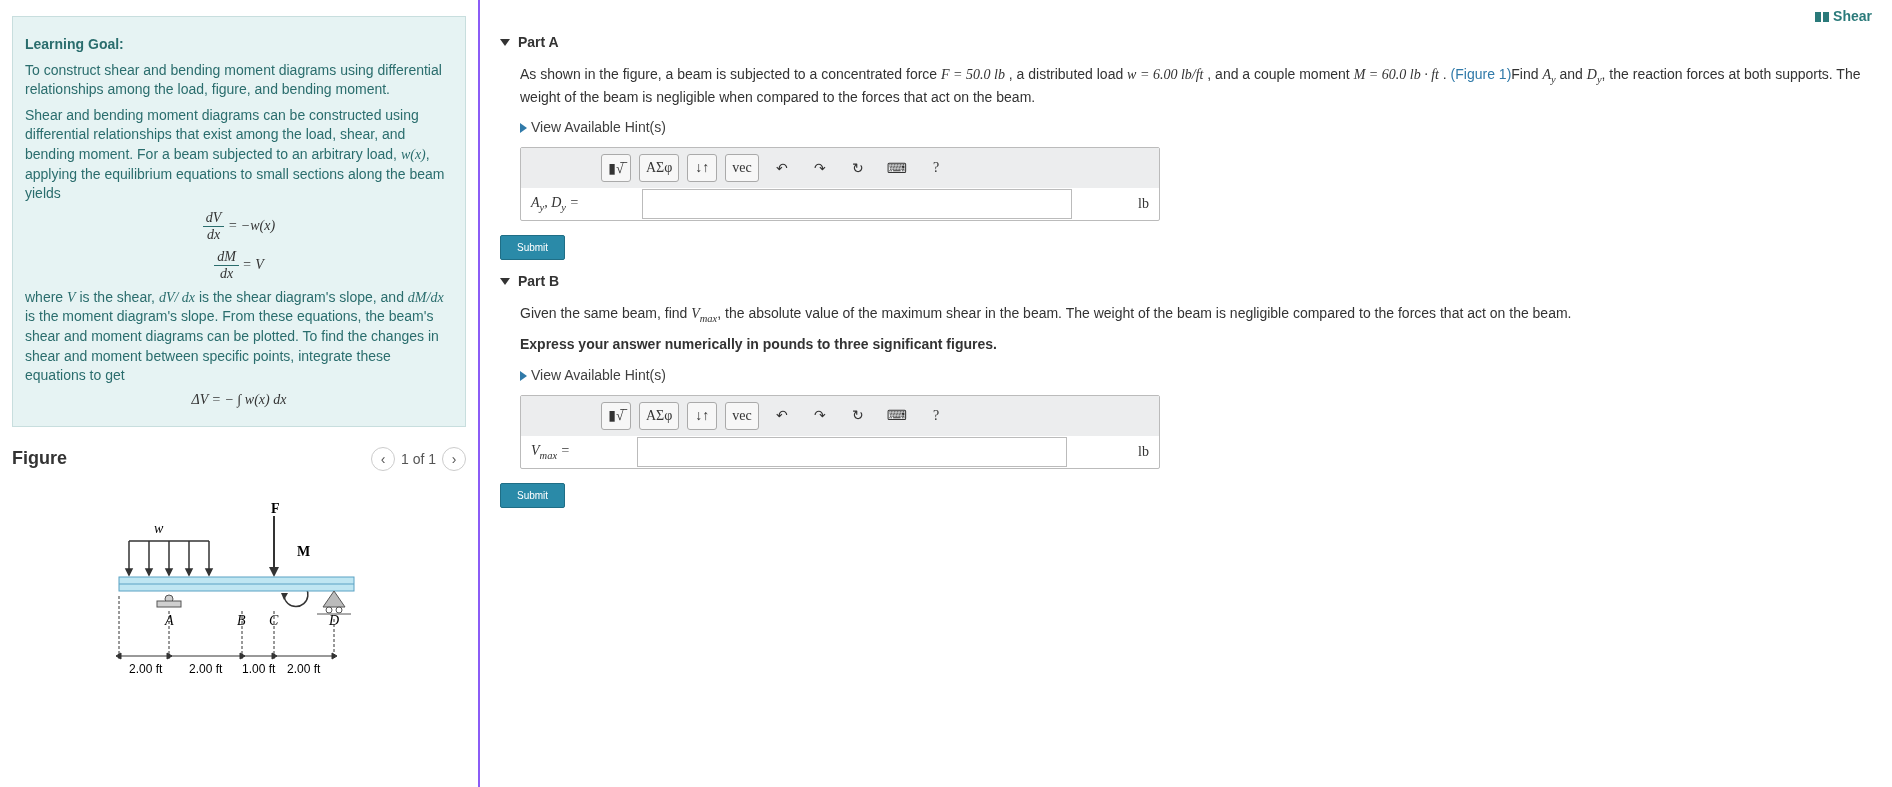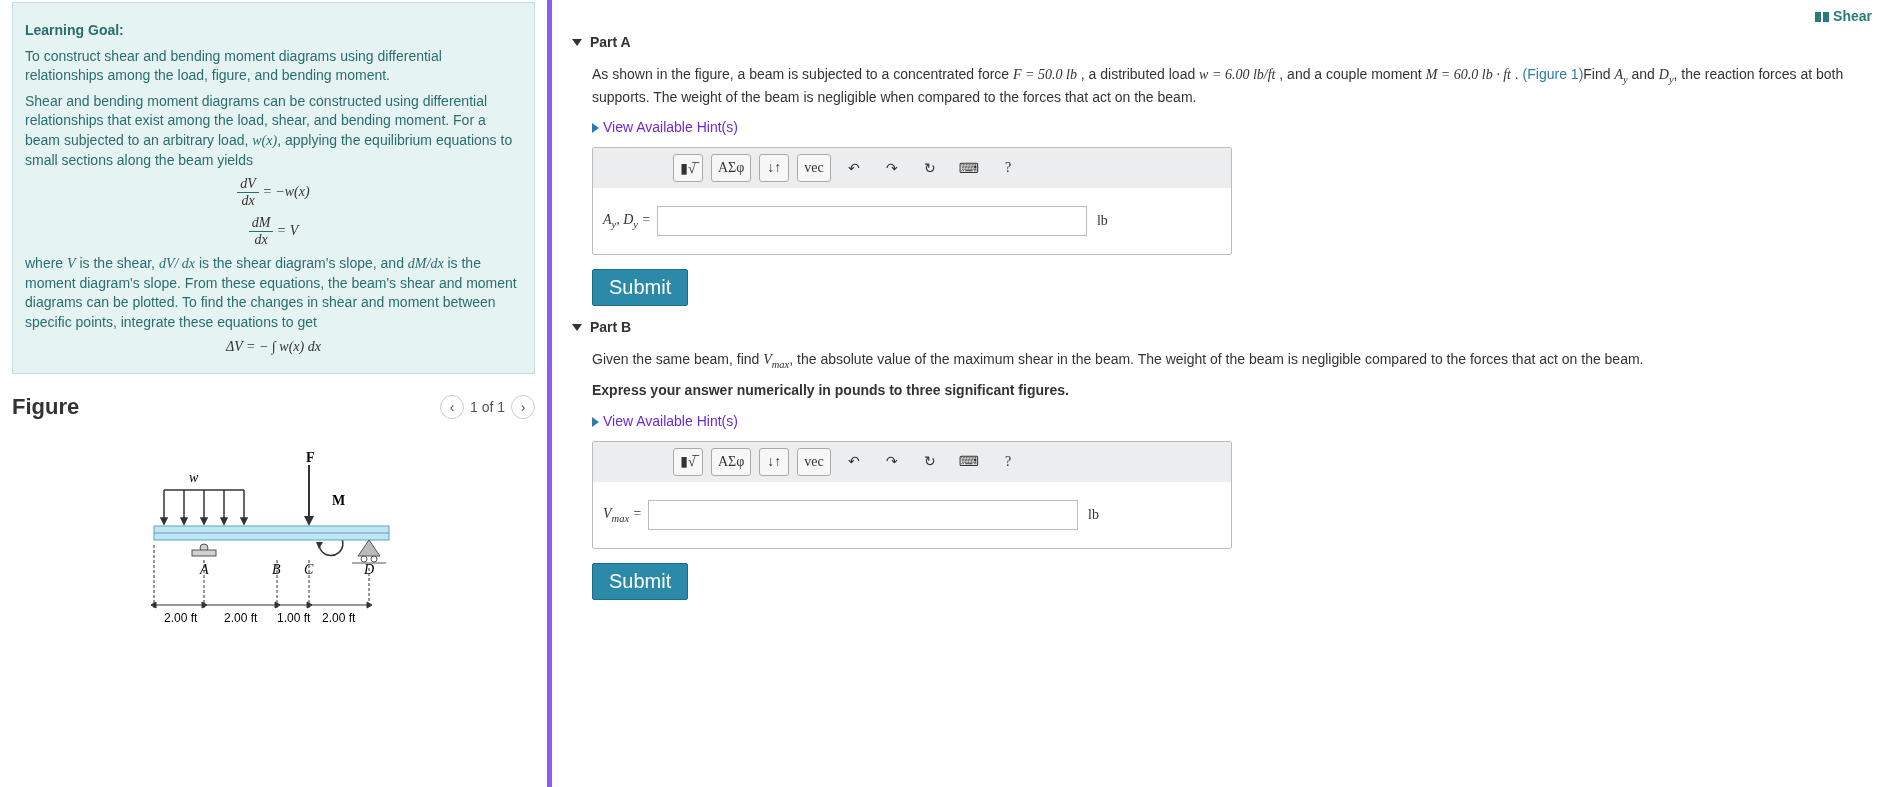--- a/index.html
+++ b/index.html
@@ -9,24 +9,24 @@
     font-size: 14px;
     color: #333;
     background: #fff;
   }
   .container {
     display: flex;
     width: 1892px;
     height: 787px;
   }
   .left-col {
-    width: 552px;
-    padding: 2px 12px;
+    width: 480px;
+    padding: 16px 12px;
     overflow-y: auto;
-    border-right: 5px solid #8b5cf6;
+    border-right: 2px solid #8b5cf6;
     position: relative;
   }
   .learning-box {
     background: #e6f3f3;
     border: 1px solid #c8dede;
     padding: 12px;
     margin-bottom: 20px;
   }
   .learning-box strong {
     font-weight: bold;
@@ -43,21 +43,21 @@
     margin: 6px 0;
   }
   .frac {
     display: inline-block;
     vertical-align: middle;
     text-align: center;
   }
   .frac .num { display:block; border-bottom:1px solid #2a6d6d; padding:0 3px;}
   .frac .den { display:block; padding:0 3px;}
   .figure-row { display:flex; align-items:center; justify-content:space-between; margin-bottom:10px;}
-  .figure-title { font-weight: bold; color:#333; font-size:22px;}
+  .figure-title { font-weight: bold; color:#333; font-size:18px;}
   .pager { display:flex; align-items:center; gap:6px; color:#555;}
   .pager-btn {
     width:24px; height:24px; border:1px solid #ccc; border-radius:50%;
     display:flex;align-items:center;justify-content:center;
     background:#fff; cursor:pointer;
   }
   .figure-img {
     margin: 30px auto 0 auto;
     width: 280px;
     position: relative;
@@ -82,21 +82,21 @@
     font-weight: bold;
     margin: 10px 0 14px 0;
   }
   .caret-down {
     width:0;height:0;border-left:5px solid transparent;border-right:5px solid transparent;border-top:7px solid #333;
   }
   .body-text { margin: 8px 0 8px 20px; line-height:1.45;}
   .mathvar { font-family:"Times New Roman",serif; font-style:italic;}
   .fig-link { color:#307aa9;}
   .bold { font-weight:bold;}
-  .hints-link { color:#6d28d9; margin:12px 0 12px 20px; cursor:pointer;}
+  .hints-link { color:#404040; margin:12px 0 12px 20px; cursor:pointer;}
   .hints-link .caret-right {
     display:inline-block;width:0;height:0;
     border-top:5px solid transparent;border-bottom:5px solid transparent;border-left:7px solid #307aa9;
     margin-right:4px;vertical-align:-1px;
   }
   .answer-box {
     border:1px solid #bbb; border-radius:2px;
     margin: 0 0 14px 20px;
     width: 640px;
     background:#fff;
@@ -104,31 +104,31 @@
   .toolbar {
     background:#ecedee; padding:6px 80px; display:flex; gap:8px; align-items:center;
   }
   .tbtn {
     border:1px solid #aaa; background:#f7f7f7; border-radius:3px;
     min-width:30px; height:28px; padding:0 6px;
     display:flex;align-items:center;justify-content:center; cursor:pointer;
     font-family:"Times New Roman",serif;
   }
   .tbtn.flat { border:none; background:none;}
-  .answer-row { display:flex; align-items:center; padding:18px 10px;}
+  .answer-row { display:flex; align-items:center; padding:1px 10px;justify-content:space-between;}
   .answer-label { font-family:"Times New Roman",serif; font-style:italic; margin-right:6px; white-space:nowrap;}
   .answer-input {
     flex:1; height:30px; border:1px solid #bbb; padding:2px 4px; font-size:14px;
     max-width:430px;
   }
   .unit { margin-left:10px; font-family:"Times New Roman",serif;}
   .submit-btn {
     background:#2a8aa8; color:#fff; border:1px solid #1f6e86;
     padding:6px 16px; border-radius:2px; cursor:pointer;
-    margin-left:20px; font-size:20px;
+    font-size:10px;
   }
   
   .beam-svg { width:280px; height:200px; }
   sub { font-size: 0.75em; }
 </style>
 </head>
 <body>
 
 <div class="container">
 

